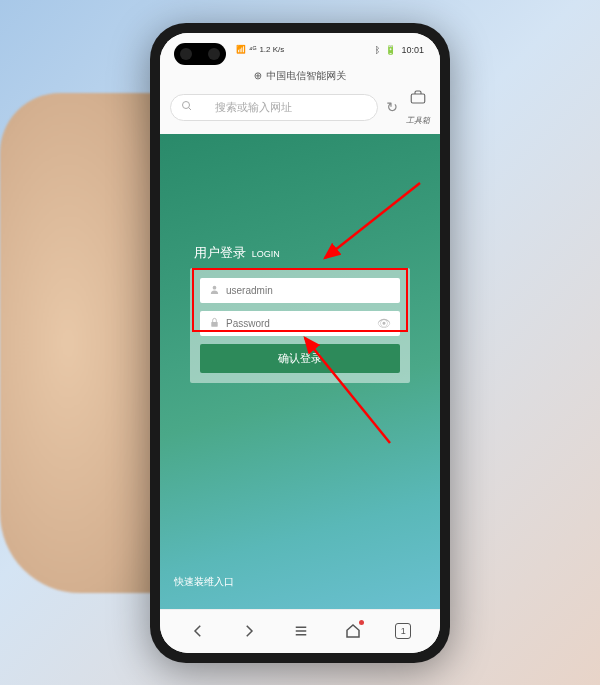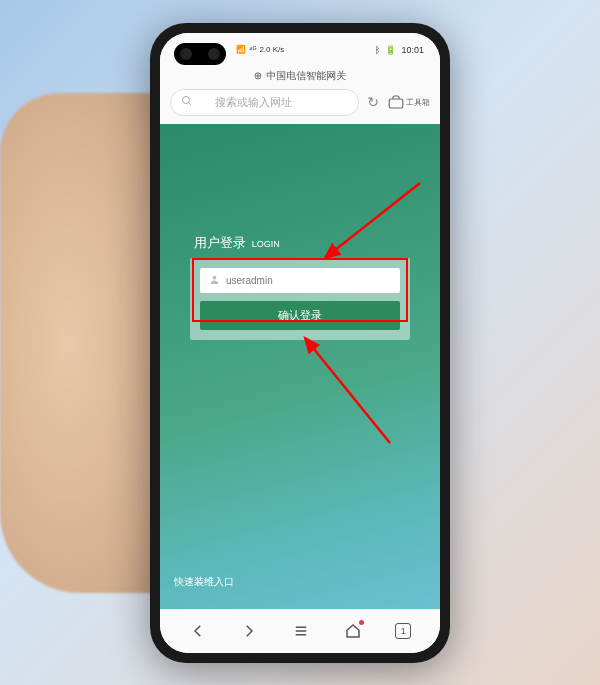--- a/index.html
+++ b/index.html
@@ -116,25 +116,26 @@
     font-size: 11px;
     color: #aaa;
   }
   .refresh-btn {
     color: #888;
     font-size: 14px;
     padding: 0 2px;
   }
   .toolbox {
     display: flex;
-    flex-direction: row;
+    flex-direction: column;
     align-items: center;
     font-size: 8px;
     color: #666;
-    gap: 1px;
+    gap: 10px;
+    font-style: italic;
   }
   .toolbox svg { width: 18px; height: 16px; }
   .content {
     flex: 1;
     background: linear-gradient(165deg, #2a8a6a 0%, #3a9a7a 30%, #4aa888 55%, #5ab8b8 80%, #6ac0d0 100%);
     position: relative;
     padding-top: 110px;
   }
   .login-card {
     width: 220px;
@@ -234,21 +235,21 @@
 <div class="hand"></div>
 
 <div class="phone">
   <div class="screen">
     <div class="camera-cutout"></div>
 
     <div class="status-bar">
       <div class="status-left">
         <span>📶</span>
         <span>⁴ᴳ</span>
-        <span>2.0 K/s</span>
+        <span>1.2 K/s</span>
       </div>
       <span>ᛒ</span>
       <span>🔋</span>
       <span>10:01</span>
     </div>
 
     <div class="browser-header">
       <div class="page-title-row">
         <span>⊕</span>
         <span>中国电信智能网关</span>
@@ -283,20 +284,30 @@
         <div class="login-body">
           <div class="field">
             <span>
               <svg width="11" height="11" viewBox="0 0 24 24" fill="#bbb">
                   <circle cx="12" cy="8" r="4"></circle>
                   <path d="M4 22 a8 8 0 0 1 16 0 Z"></path>
                 </svg>
             </span>
             <span class="fval">useradmin</span>
           </div>
+          <div class="field">
+            <span>
+              <svg width="11" height="11" viewBox="0 0 24 24" fill="#bbb">
+                  <rect x="5" y="11" width="14" height="10" rx="1"></rect>
+                  <path d="M8 11 V7 a4 4 0 0 1 8 0 V11" fill="none" stroke="#bbb" stroke-width="2"></path>
+                </svg>
+            </span>
+            <span class="fval">Password</span>
+            <span class="eye">👁</span>
+          </div>
           <div class="login-btn">
             <span>确认登录</span>
           </div>
         </div>
         <div class="highlight-box hb1"></div>
       </div>
       <div class="quick-entry">快速装维入口</div>
     </div>
 
     <div class="bottom-nav">

